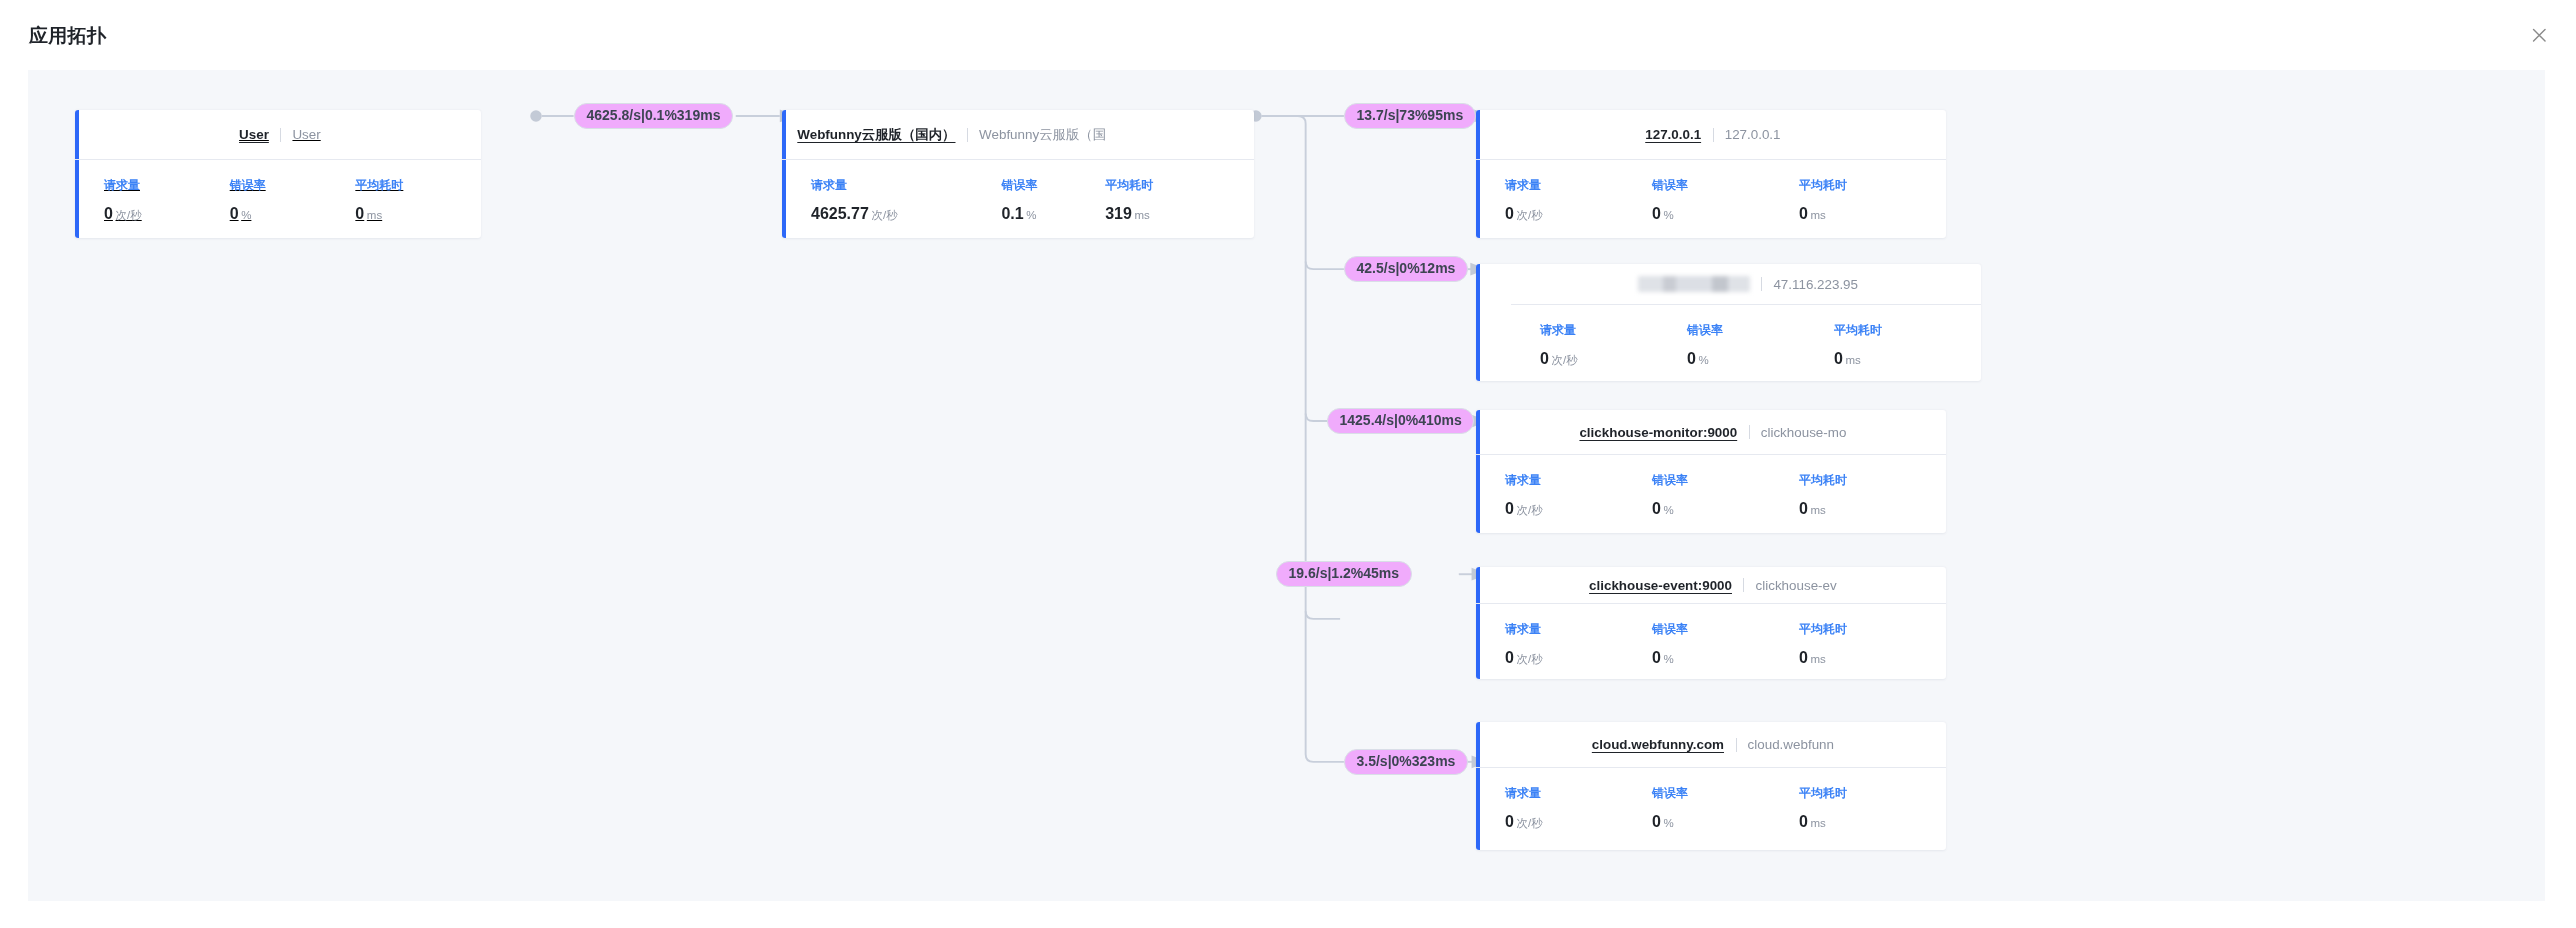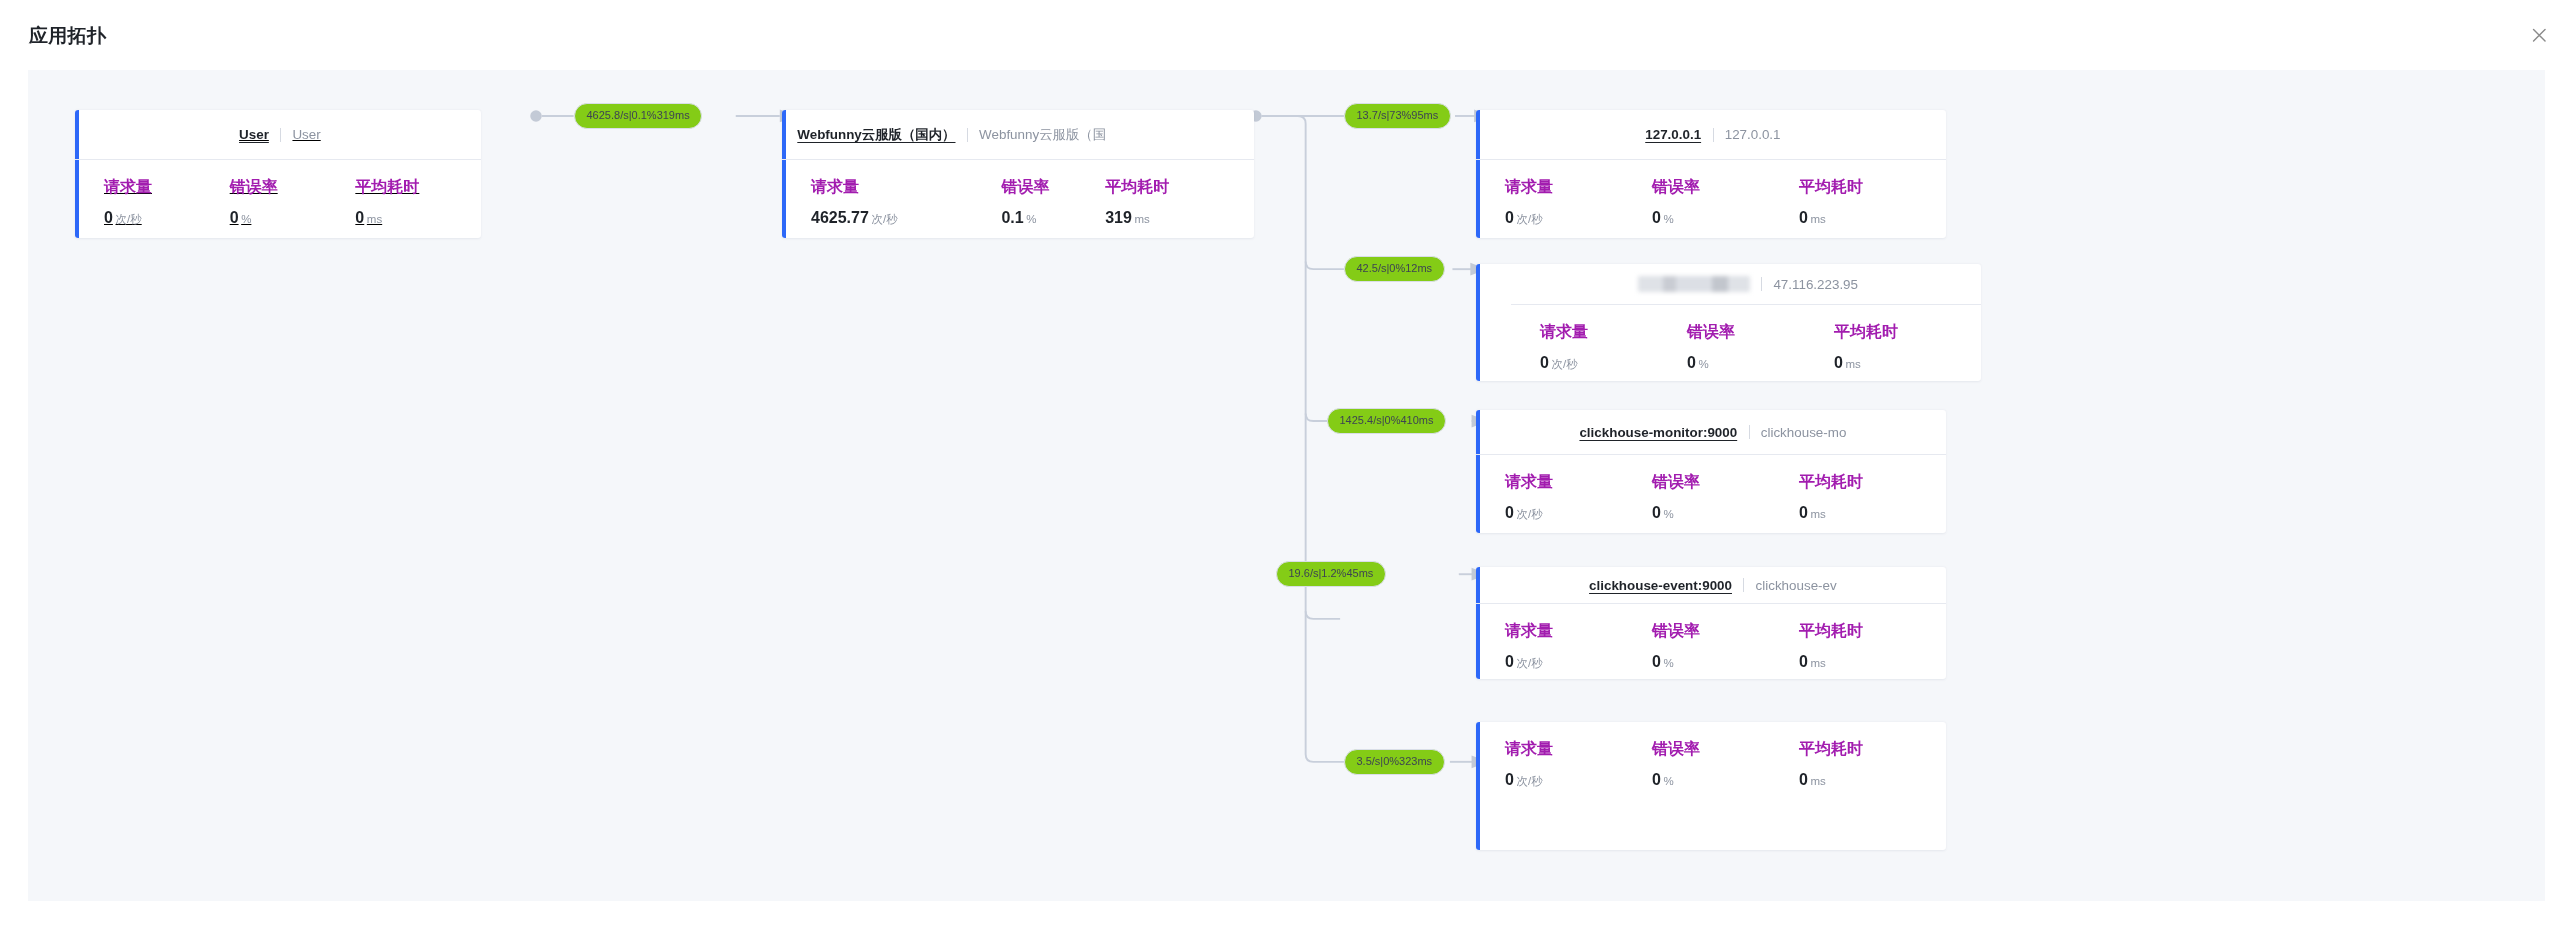--- a/index.html
+++ b/index.html
@@ -130,23 +130,23 @@
   .node-body {
     display: flex;
     padding: 16.6px 0 0 29px;
     box-sizing: border-box;
   }
   .metric {
     width: 165px;
     box-sizing: border-box;
   }
   .metric-label {
-    font-size: 16px;
+    font-size: 12px;
     font-weight: bold;
-    color: #a21caf;
+    color: #3b82f6;
     margin-bottom: 11.5px;
     white-space: nowrap;
   }
   .metric-value {
     white-space: nowrap;
   }
   .metric-num {
     font-size: 16px;
     font-weight: bold;
     color: #1f2329;
@@ -161,28 +161,28 @@
   .edge-layer {
     position: absolute;
     left: 0; top: 0;
     width: 2517px;
     height: 831px;
     pointer-events: none;
   }
   .edge-pill {
     position: absolute;
     transform: translateY(-50%);
-    background: #84cc16;
+    background: #f0abfc;
     border: 0.6px solid #d9dee7;
     border-radius: 14px;
     height: 24px;
     line-height: 23px;
     padding: 0 11.5px;
-    font-size: 11px;
-    font-weight: normal;
+    font-size: 14px;
+    font-weight: bold;
     color: #3d4452;
     white-space: nowrap;
     pointer-events: auto;
     cursor: default;
   }
 </style>
 </head>
 <body>
 
 <div class="page">
@@ -407,20 +407,25 @@
           <div class="metric-label">平均耗时</div>
           <div class="metric-value">
             <span class="metric-num">0</span><span class="metric-unit">ms</span>
           </div>
         </div>
       </div>
     </div>
 
     <div class="node" style="left:1448px; top:652px; width:470px; height:128px;">
       <div class="accent"></div>
+      <div class="node-head" style="height:46px;">
+        <span class="node-name">cloud.webfunny.com</span>
+        <span class="node-divider"></span>
+        <span class="node-sub">cloud.webfunn</span>
+      </div>
       <div class="node-body">
         <div class="metric">
           <div class="metric-label">请求量</div>
           <div class="metric-value">
             <span class="metric-num">0</span><span class="metric-unit">次/秒</span>
           </div>
         </div>
         <div class="metric">
           <div class="metric-label">错误率</div>
           <div class="metric-value">

